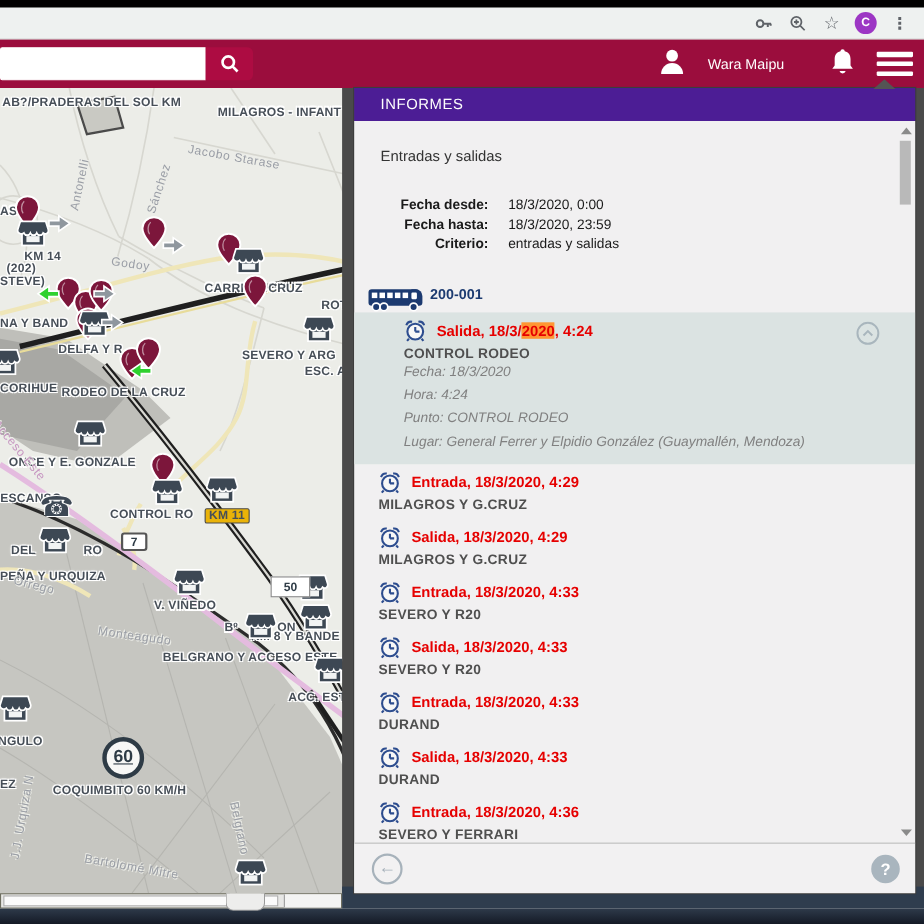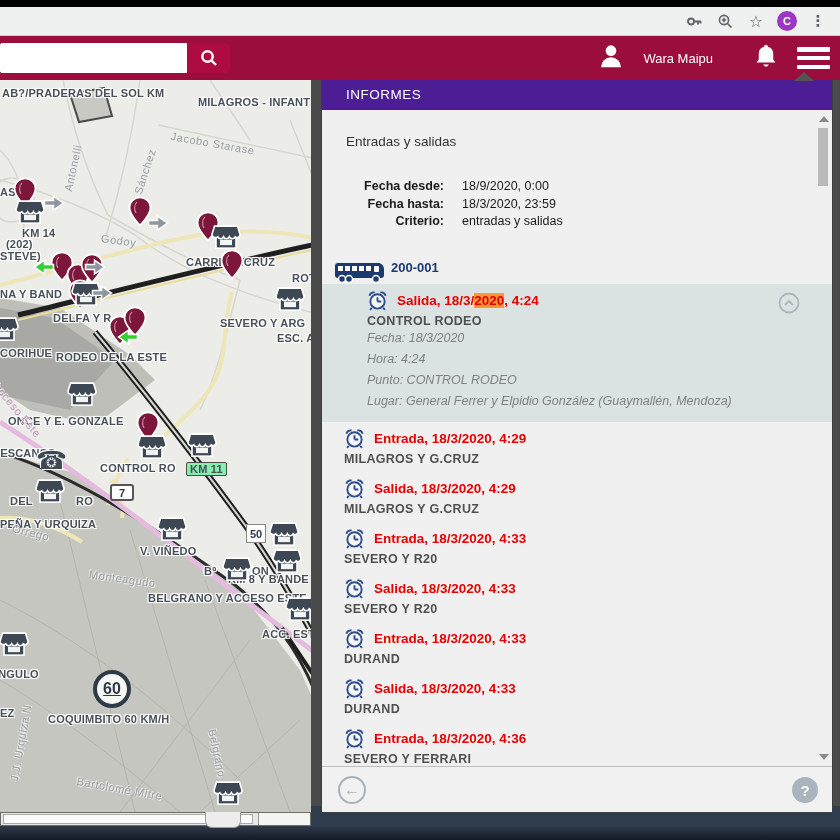--- a/index.html
+++ b/index.html
@@ -21,31 +21,31 @@
   .hdr-right{position:absolute;right:10px;top:0;height:44px;display:flex;align-items:center;gap:18px;}
   .user-name{color:#fff;font-size:13px;margin-right:22px;margin-left:2px;}
   .burger{width:33px;height:22px;display:flex;flex-direction:column;justify-content:space-between;cursor:pointer;}
   .burger span{display:block;height:4.5px;background:#fff;border-radius:1px;}
 
   
   .map{position:absolute;left:0;top:80px;width:322px;height:732px;overflow:hidden;background:#ecede8;z-index:1;}
   .map-base{position:absolute;left:0;top:0;}
   .poi{position:absolute;white-space:nowrap;font-size:11px;font-weight:bold;color:#474f58;letter-spacing:.2px;
        text-shadow:-1px -1px 0 #fff,1px -1px 0 #fff,-1px 1px 0 #fff,1px 1px 0 #fff,0 0 3px #fff;}
-  .poi.boxed{background:#86efac;border:1.5px solid #4a4a4a;border-radius:2px;padding:0 3px;text-shadow:none;}
+  .poi.boxed{background:#eab308;border:1.5px solid #4a4a4a;border-radius:2px;padding:0 3px;text-shadow:none;}
   .street{position:absolute;white-space:nowrap;font-size:11px;color:#9a9ea6;letter-spacing:.6px;transform-origin:left top;
        text-shadow:-1px -1px 0 #ecede8,1px 1px 0 #ecede8;}
   .street.pink{color:#c797c2;}
   .mk{position:absolute;transform:translate(-50%,-55%);}
   .arrow-green{color:#2fd12f;}
   .arrow-gray{color:#8f979e;}
   .flip{transform:translate(-50%,-55%) scaleX(-1);}
   .sign{position:absolute;display:flex;align-items:center;justify-content:center;font-weight:bold;color:#2e3b46;background:#fff;}
   .sign-7{left:110px;top:404px;width:24px;height:17px;border:2px solid #555;border-radius:3px;font-size:11px;}
-  .sign-50{left:246px;top:444px;width:20px;height:19px;border:1.5px solid #888;font-size:11px;}
+  .sign-50{left:246px;top:444px;width:36px;height:19px;border:1.5px solid #888;font-size:11px;}
   .sign-60{left:93px;top:590px;width:38px;height:38px;border:4.5px solid #2e3b46;border-radius:50%;font-size:16px;background:rgba(255,255,255,.85);text-decoration:underline;}
   .phone-icon{position:absolute;left:36px;top:366px;font-size:25px;color:#3d4854;text-shadow:-1px -1px 0 #fff,1px 1px 0 #fff;}
   .map-scroll{position:absolute;left:0;top:812px;width:311px;height:14px;background:#e7e7e5;border:1px solid #6e6e60;z-index:2;}
   .map-scroll-thumb{position:absolute;left:2px;top:1px;height:10px;width:250px;background:#fbfbfb;border:1px solid #aaa;}
   .map-scroll-corner{position:absolute;right:0;top:0;height:12px;width:52px;background:#f4f4f3;border-left:1px solid #999;}
   .map-tab{position:absolute;left:205px;top:812px;width:36px;height:16px;background:#ededec;border:1px solid #999;border-top:none;border-radius:0 0 7px 7px;z-index:3;}
 
   
   .backdrop{position:absolute;left:311px;top:80px;width:529px;height:732px;background:#4a4a4a;z-index:1;}
   .right-bottom{position:absolute;left:311px;top:806px;width:529px;height:20px;background:#2f3d4e;z-index:2;}
@@ -194,21 +194,21 @@
         <span class="poi" style="left: 22px; top: 147px;">KM 14</span>
         <span class="poi" style="left: 6px; top: 158px;">(202)</span>
         <span class="poi" style="left: 0px; top: 170px;">STEVE)</span>
         <span class="poi" style="left: 186px; top: 176px;">CARRIL G.CRUZ</span>
         <span class="poi" style="left: 292px; top: 192px;">ROT.</span>
         <span class="poi" style="left: 0px; top: 208px;">NA Y BAND</span>
         <span class="poi" style="left: 53px; top: 232px;">DELFA Y R</span>
         <span class="poi" style="left: 220px; top: 237px;">SEVERO Y ARG</span>
         <span class="poi" style="left: 277px; top: 252px;">ESC. AR</span>
         <span class="poi" style="left: 0px; top: 267px;">CORIHUE</span>
-        <span class="poi" style="left: 56px; top: 271px;">RODEO DE LA ESTE</span>
+        <span class="poi" style="left: 56px; top: 271px;">RODEO DE LA CRUZ</span>
         <span class="poi" style="left: 8px; top: 335px;">ONCE Y E. GONZALE</span>
         <span class="poi" style="left: -8px; top: 367px;">DESCANSO</span>
         <span class="poi" style="left: 100px; top: 382px;">CONTROL RO</span>
         <span class="poi boxed" style="left: 186px; top: 382px;">KM 11</span>
         <span class="poi" style="left: 10px; top: 415px;">DEL</span>
         <span class="poi" style="left: 76px; top: 415px;">RO</span>
         <span class="poi" style="left: 0px; top: 438px;">PEÑA Y URQUIZA</span>
         <span class="poi" style="left: 140px; top: 465px;">V. VIÑEDO</span>
         <span class="poi" style="left: 204px; top: 485px;">Bº</span>
         <span class="poi" style="left: 252px; top: 485px;">ON</span>
@@ -389,21 +389,21 @@
   <div class="bottom-bg"></div>
 
   <div class="panel">
     <div class="panel-caret"></div>
     <div class="panel-titlebar">INFORMES</div>
     <div class="panel-body">
       <div class="report-title">Entradas y salidas</div>
       <div class="meta" id="meta">
           <div class="meta-row">
             <span class="meta-label">Fecha desde:</span>
-            <span class="meta-value">18/9/2020, 0:00</span>
+            <span class="meta-value">18/3/2020, 0:00</span>
           </div>
           <div class="meta-row">
             <span class="meta-label">Fecha hasta:</span>
             <span class="meta-value">18/3/2020, 23:59</span>
           </div>
           <div class="meta-row">
             <span class="meta-label">Criterio:</span>
             <span class="meta-value">entradas y salidas</span>
           </div>
         </div>

